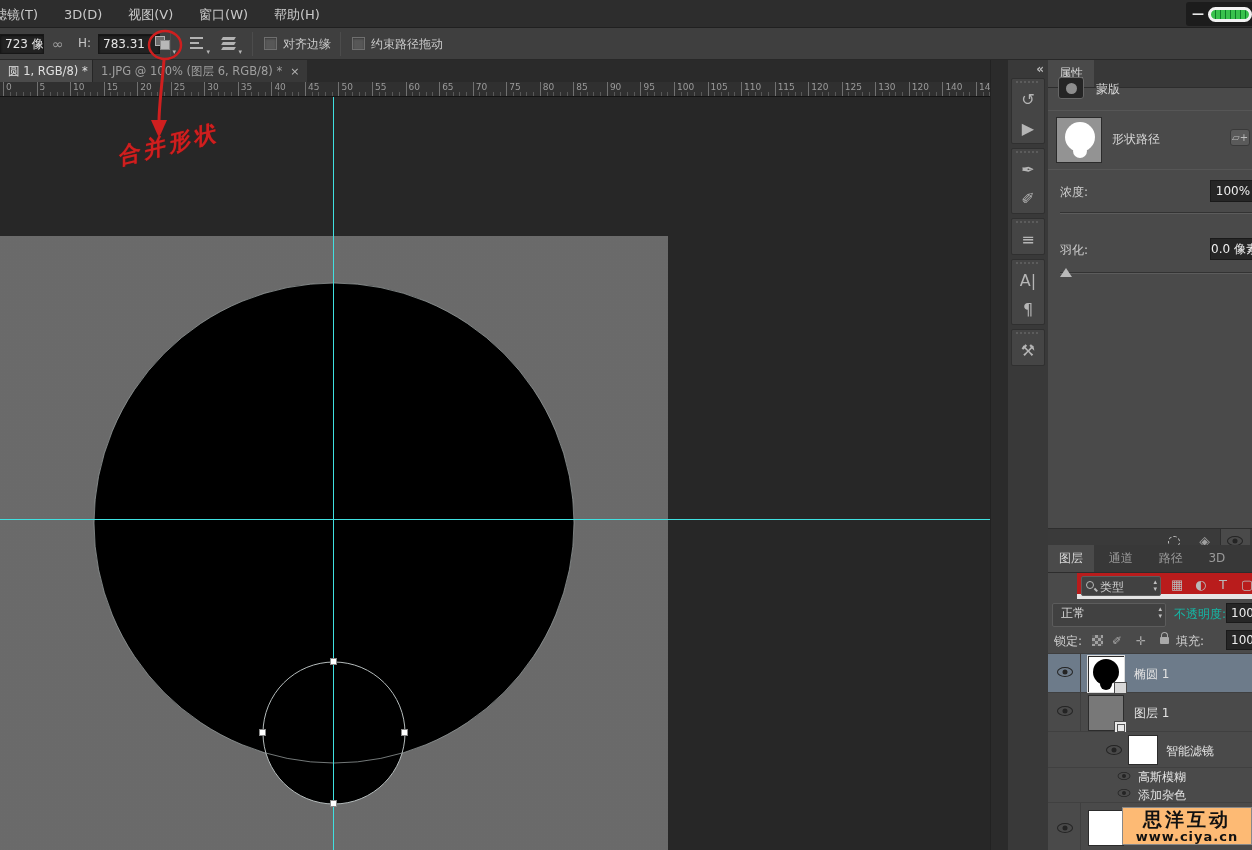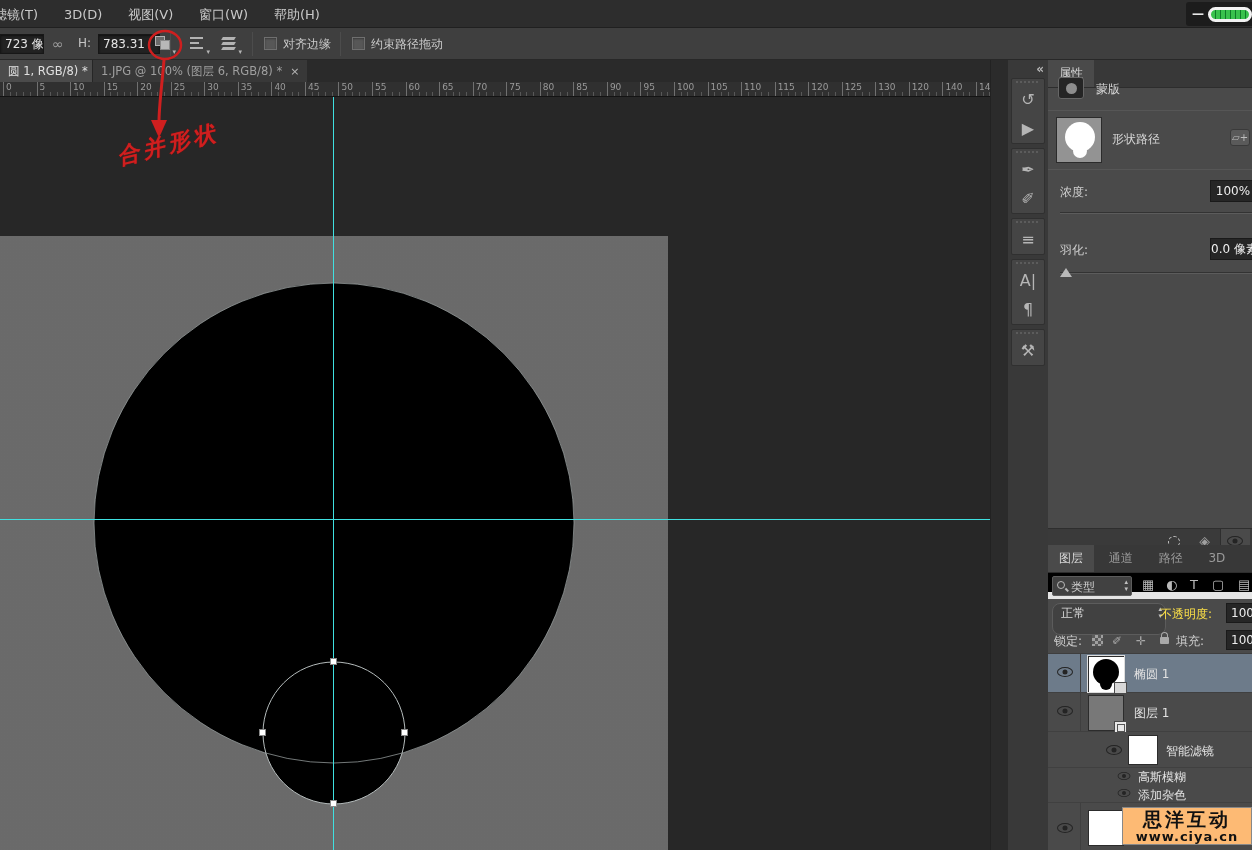--- a/index.html
+++ b/index.html
@@ -106,30 +106,30 @@
   #props-bottom { position:absolute; left:0; top:458px; width:204px; height:27px; background:#3a3a3a; border-top:1px solid #2e2e2e; }
   #mask-load-icon { position:absolute; right:72px; top:7px; width:12px; height:12px; border:1px dashed #c5c5c5; border-radius:50%; }
   #mask-apply-icon { position:absolute; right:42px; top:4px; color:#9f9f9f; font-size:14px; }
   #mask-eye-box { position:absolute; right:2px; top:0; width:30px; height:26px; background:#4a4a4a; border-left:1px solid #2e2e2e; }
   .eye { position:relative; width:16px; height:10px; border:1.5px solid #242424; border-radius:50%; }
   .eye::after { content:""; position:absolute; left:50%; top:50%; width:5px; height:5px; background:#242424; border-radius:50%; transform:translate(-50%,-50%); }
   .eye-sm { transform:scale(0.8); }
 
   
   #layers { position:absolute; left:0; top:485px; width:204px; height:305px; }
-  #filter-row { position:relative; height:26px; background:#000000; border-bottom:7px solid #e5e5e5; }
+  #filter-row { position:relative; height:26px; background:#b91c1c; border-bottom:5px solid #e5e5e5;margin-left:29px; }
   #filter-select { position:absolute; left:4px; top:3px; width:80px; height:20px; background:#414141; border:1px solid #5c5c5c; border-radius:2px; }
   .loupe { position:absolute; left:4px; top:4px; width:8px; height:8px; border:1.5px solid #b9b9b9; border-radius:50%; }
   .loupe::after { content:""; position:absolute; left:7px; top:7px; width:4px; height:1.5px; background:#b9b9b9; transform:rotate(45deg); }
   #filter-label { position:absolute; left:18px; top:2px; color:#d0d0d0; }
   .updown { position:absolute; right:3px; top:2px; font-size:7px; line-height:7px; color:#c0c0c0; text-align:center; }
   .filter-icon { position:absolute; top:4px; color:#b9b9b9; font-size:13px; }
   #blend-row { position:relative; height:28px; }
-  #blend-select { position:absolute; left:4px; top:4px; width:114px; height:32px; background:#414141; border:1px solid #5c5c5c; border-radius:8px; color:#d8d8d8; line-height:18px; padding-left:8px; }
-  #opacity-label { position:absolute; left:112px; top:7px; color:#fde047; }
+  #blend-select { position:absolute; left:4px; top:4px; width:114px; height:24px; background:#414141; border:1px solid #5c5c5c; border-radius:2px; color:#d8d8d8; line-height:18px; padding-left:8px; }
+  #opacity-label { position:absolute; left:126px; top:7px; color:#14b8a6; }
   #opacity-value { position:absolute; right:-12px; top:4px; width:38px; height:20px; background:#262626; border:1px solid #1a1a1a; color:#eee; line-height:18px; padding-left:4px; }
   #lock-row { position:relative; height:27px; border-bottom:1px solid #3e3e3e; }
   #lock-label { position:absolute; left:6px; top:6px; color:#cfcfcf; }
   .lock-icon { position:absolute; top:7px; color:#a9a9a9; font-size:12px; }
   #checker-icon { position:absolute; left:44px; top:8px; width:11px; height:11px;
     background-image:linear-gradient(45deg,#a0a0a0 25%,transparent 25%,transparent 75%,#a0a0a0 75%),linear-gradient(45deg,#a0a0a0 25%,transparent 25%,transparent 75%,#a0a0a0 75%);
     background-size:6px 6px; background-position:0 0,3px 3px; background-color:#5a5a5a; }
   #padlock-icon { position:absolute; left:112px; top:10px; width:9px; height:7px; background:#a9a9a9; border-radius:1px; }
   #padlock-icon::before { content:""; position:absolute; left:1px; top:-5px; width:5px; height:5px; border:1.5px solid #a9a9a9; border-bottom:none; border-radius:4px 4px 0 0; }
   #fill-label { position:absolute; left:128px; top:6px; color:#cfcfcf; }

